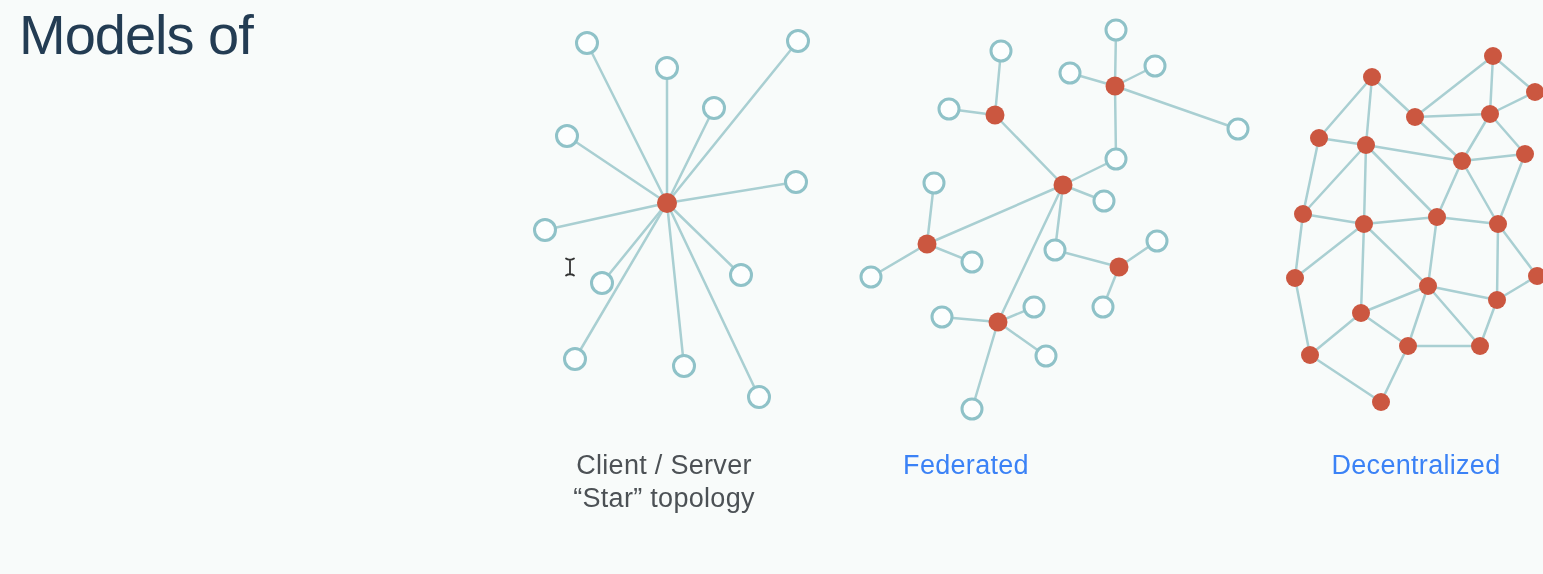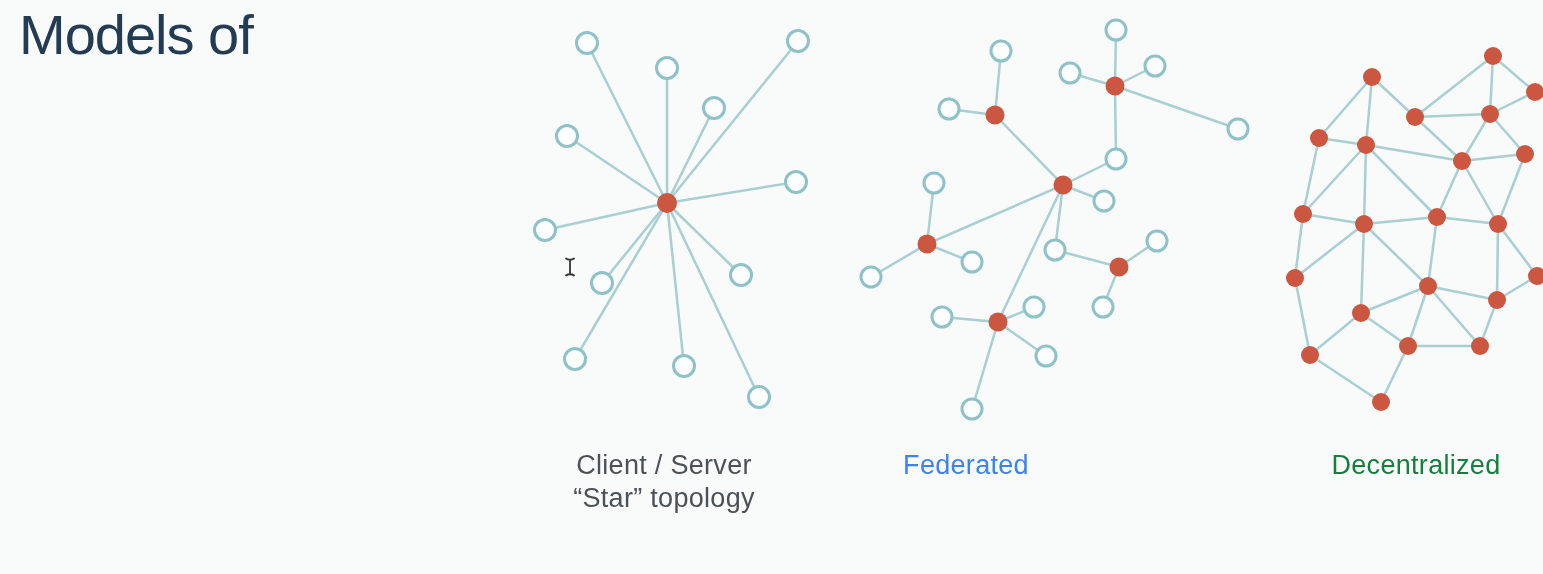--- a/index.html
+++ b/index.html
@@ -206,21 +206,21 @@
 
 <div class="diagram-label" id="label-0" style="left: 664px; color: rgb(76, 81, 85);">
   <div>Client / Server</div>
   <div>“Star” topology</div>
 </div>
 
 <div class="diagram-label" id="label-1" style="left: 966px; color: #3b82f6;">
   <div>Federated</div>
 </div>
 
-<div class="diagram-label" id="label-2" style="left: 1416px; color: #15803d;">
+<div class="diagram-label" id="label-2" style="left: 1416px; color: #3b82f6;">
   <div>Decentralized</div>
 </div>
 
 <svg id="cursor" class="cursor-svg" viewBox="-9 -13 18 26" style="left: 570px; top: 267px;">
   <g fill="none" stroke-linecap="round">
     <path id="cursor-path" d="M-4,-8.5 C-2,-6.8 2,-6.8 4,-8.5 M0,-7.4 L0,7.4 M-4,8.5 C-2,6.8 2,6.8 4,8.5" stroke-width="1.8" stroke="#333333"></path>
   </g>
 </svg>
 
 </body></html>

